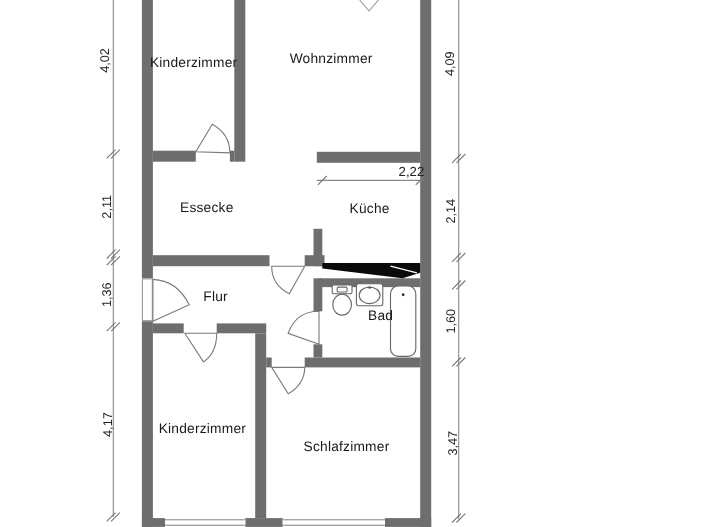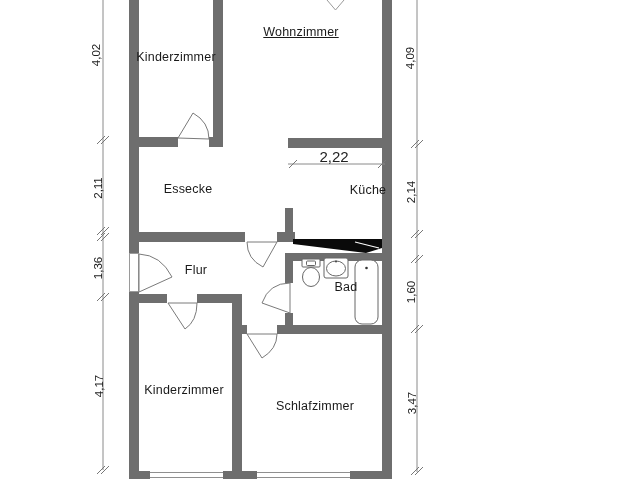--- a/index.html
+++ b/index.html
@@ -18,21 +18,21 @@
   .room-label{
     position:absolute;transform:translate(-50%,-50%);
     font-size:12.5px;color:var(--text);white-space:nowrap;letter-spacing:0.2px;
   }
   .dim-label{
     position:absolute;transform:translate(-50%,-50%) rotate(-90deg);
     font-size:11.5px;color:#222;white-space:nowrap;
   }
   .dim-label-h{
     position:absolute;transform:translate(-50%,-50%);
-    font-size:15px;color:#222;white-space:nowrap;
+    font-size:12px;color:#222;white-space:nowrap;margin-left:40px;
   }
   svg.overlay{position:absolute;left:0;top:0;width:640px;height:479px;}
 </style>
 </head>
 <body>
 
 <div class="stage">
 
   <div class="wall" style="left:129px;top:0;width:10px;height:253px;"></div>
   <div class="wall" style="left:129px;top:292px;width:10px;height:187px;"></div>
@@ -106,23 +106,23 @@
                M411,333 L419,325 M415,333 L423,325
                M411,475 L419,467 M415,475 L423,467" stroke="#777777"></path>
     </g>
     <g stroke="#8a8a8a" stroke-width="1" fill="none">
       <line x1="288" y1="164" x2="385" y2="164"></line>
       <path d="M289,168 L297,160 M378,168 L386,160" stroke="#777777"></path>
     </g>
   </svg>
 
   <div class="room-label" style="left:176px;top:57px;">Kinderzimmer</div>
-  <div class="room-label" style="left:301px;top:32px;text-decoration:underline;">Wohnzimmer</div>
+  <div class="room-label" style="left:301px;top:53px;">Wohnzimmer</div>
   <div class="room-label" style="left:188px;top:189px;text-align:right;">Essecke</div>
-  <div class="room-label" style="left:336px;top:190px;margin-left:32px;">Küche</div>
+  <div class="room-label" style="left:336px;top:190px;">Küche</div>
   <div class="room-label" style="left:196px;top:270px;">Flur</div>
   <div class="room-label" style="left:346px;top:287px;">Bad</div>
   <div class="room-label" style="left:184px;top:390px;">Kinderzimmer</div>
   <div class="room-label" style="left:315px;top:406px;text-align:right;">Schlafzimmer</div>
 
   <div class="dim-label" style="left:96px;top:55px;">4,02</div>
   <div class="dim-label" style="left:98px;top:188px;">2,11</div>
   <div class="dim-label" style="left:98px;top:268px;">1,36</div>
   <div class="dim-label" style="left:99px;top:386px;">4,17</div>
   <div class="dim-label" style="left:410px;top:58px;">4,09</div>

